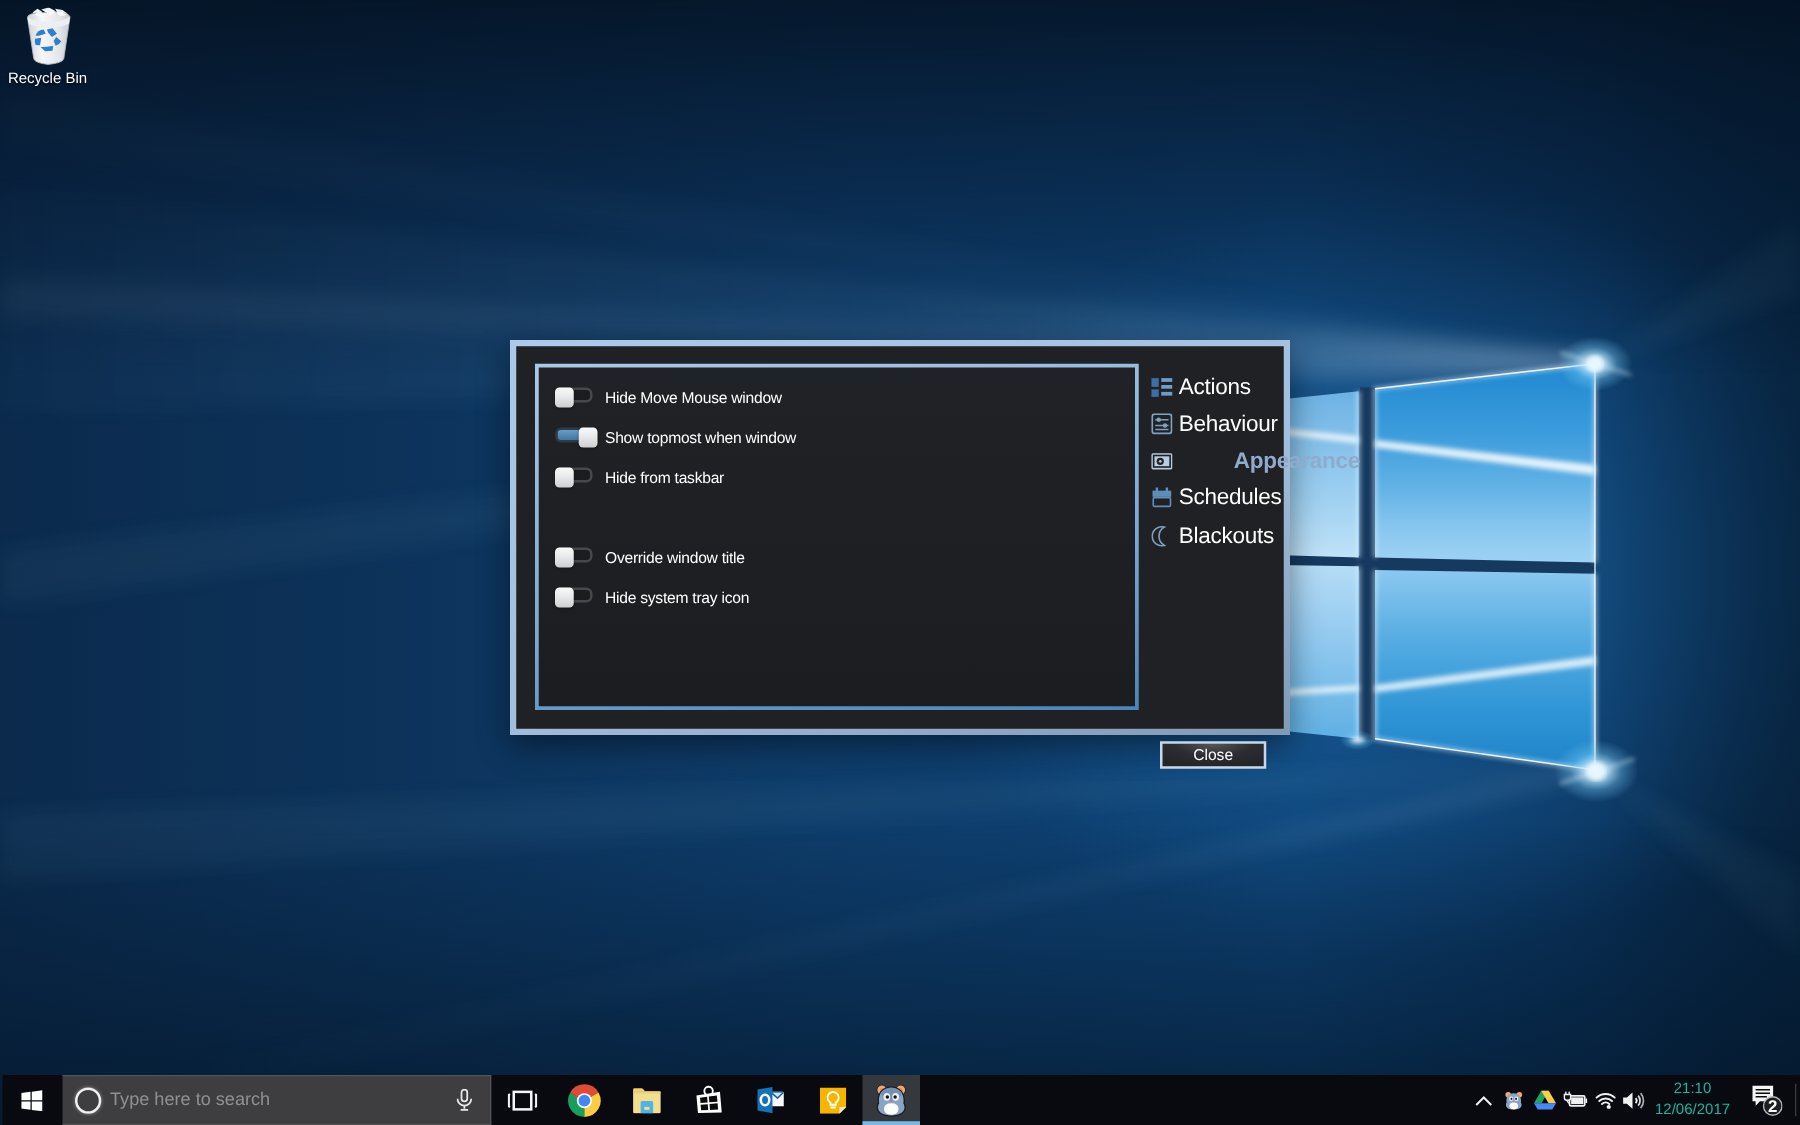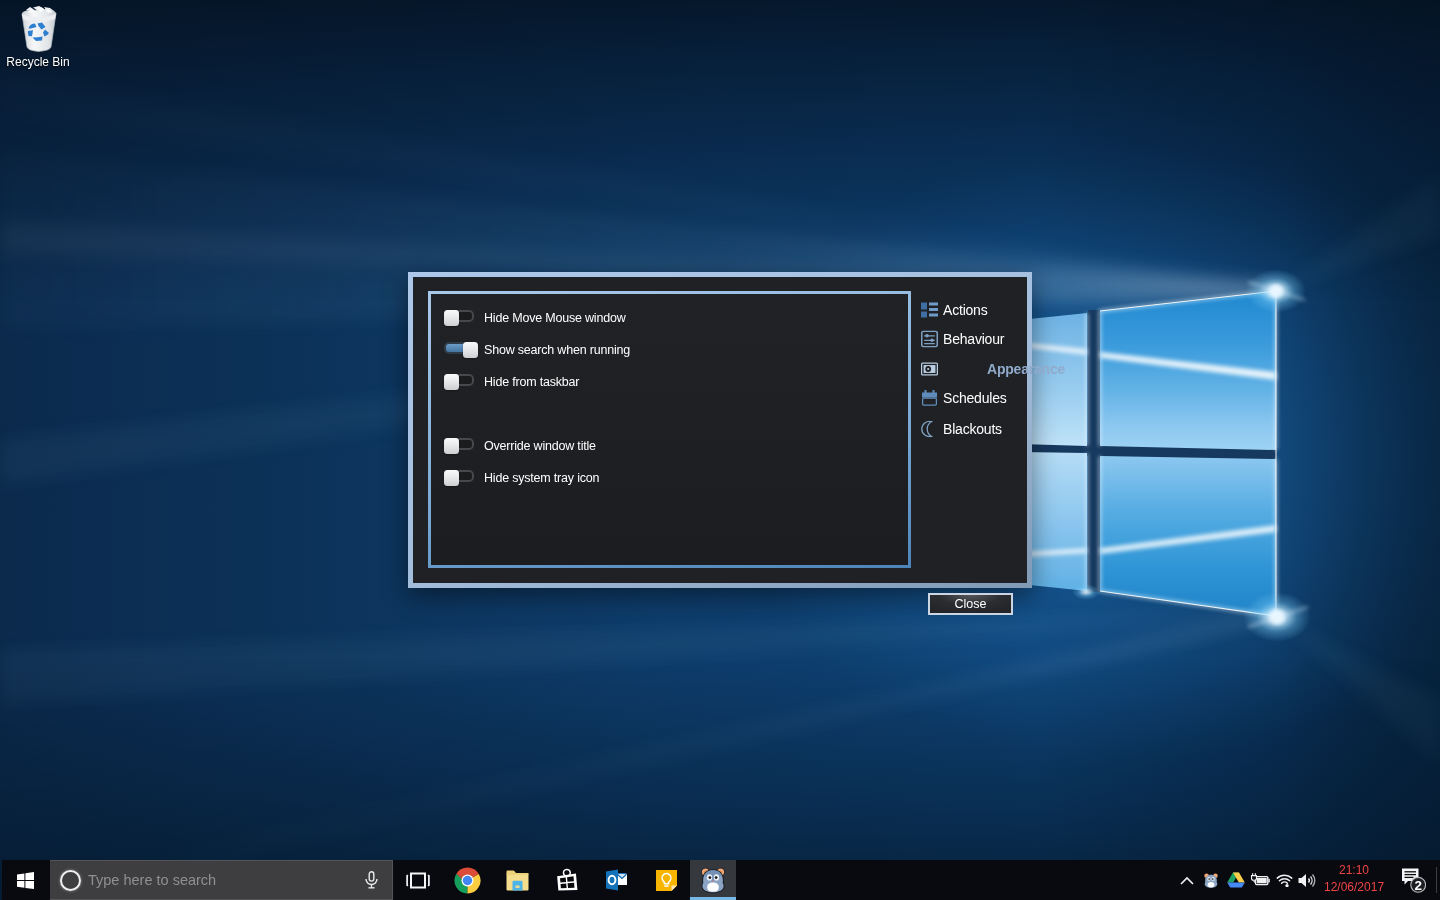--- a/index.html
+++ b/index.html
@@ -20,39 +20,39 @@
   background:linear-gradient(180deg,#202225 0%,#1b1d20 100%); }
 .row { position:absolute; left:0; height:32px; width:100%;padding-left:35px; }
 .tgl { position:absolute; left:12.5px; top:50%; margin-top:-8px; width:30px; height:12px;
   border:2px solid #47484a; border-radius:5px; background:#1a1c1e; }
 .tgl .knob { position:absolute; left:-2px; top:-2px; width:15px; height:16px; border-radius:3.5px;
   background:linear-gradient(180deg,#fafafa 0%,#e8e9ea 45%,#cdcfd1 100%); box-shadow:0 1px 2px rgba(0,0,0,.3); }
 .tgl.on { background:linear-gradient(180deg,#6b9cc8,#44749f); border-color:#2e3b48; }
 .tgl.on .knob { left:17px; }
 .row .txt { position:absolute; left:53px; top:50%; transform:translateY(-50%); color:#fff; font-size:12.5px; letter-spacing:-0.2px; }
 
-.nav { position:absolute; color:#fff; font-size:14px; letter-spacing:-0.2px; }
+.nav { position:absolute; color:#fff; font-size:18px; letter-spacing:-0.2px; }
 .nav .ic { position:absolute; left:0; top:50%; transform:translateY(-50%); width:17px; height:17px; }
 .nav .t { position:absolute; left:22px; top:50%; transform:translateY(-50%); white-space:nowrap; }
 .nav.sel .t { color:#90aacb; font-weight:bold;margin-left:44px; }
 
 #closebtn { position:absolute; left:515px; top:268px; width:85px; height:22px;
   border:2px solid #ccd6e2; background:radial-gradient(ellipse 70% 100% at 50% 0%, #54565a 0%, #2b2d30 55%, #232528 100%);
   color:#fff; font-size:12.5px; text-align:center; line-height:18px;margin-top:48px; }
 
 #bar { position:absolute; left:2px; top:860px; width:1440px; height:40px; background:#080a10; }
 #search { position:absolute; left:48px; top:0; width:343px; height:40px; background:#3e3e41; border:1px solid #545457; border-left:none; }
 #search .ph { position:absolute; left:38px; top:50%; transform:translateY(-50%); color:#8f9092; font-size:14.5px; }
 #search .ring { position:absolute; left:10px; top:50%; margin-top:-10.5px; width:21px; height:21px; border-radius:50%;
   border:2.5px solid #eef0f2; box-shadow:0 0 3px rgba(255,255,255,.45); }
 .bico { position:absolute; top:0; width:46px; height:40px; display:flex; align-items:center; justify-content:center; }
 #mmtile { position:absolute; left:688px; top:0; width:46px; height:40px; background:#35383c; }
 #mmtile .ul { position:absolute; left:0; bottom:0; width:100%; height:3px; background:#76b9e8; }
 .tray { position:absolute; top:0; height:40px; display:flex; align-items:center; justify-content:center; }
-#clock { position:absolute; left:1322px; top:0; width:60px; height:40px; color:#ef4444; font-size:12px; text-align:center; }
+#clock { position:absolute; left:1322px; top:0; width:60px; height:40px; color:#14b8a6; font-size:12px; text-align:center; }
 #clock .l1 { margin-top:3px; line-height:14px; }
 #clock .l2 { margin-top:3px; line-height:14px; }
 #sep { position:absolute; left:1434px; top:7px; width:1px; height:26px; background:#3a3d42; }
 </style>
 </head>
 <body>
 <div id="stage">
 
 <svg id="wall" width="1440" height="900" viewBox="0 0 1440 900">
 <defs>
@@ -220,21 +220,21 @@
     <div class="row" style="top:8px;">
               <span class="tgl">
                 <span class="knob"></span>
               </span>
               <span class="txt">Hide Move Mouse window</span>
             </div>
     <div class="row" style="top:40px;">
               <span class="tgl on">
                 <span class="knob"></span>
               </span>
-              <span class="txt">Show search when running</span>
+              <span class="txt">Show topmost when window</span>
             </div>
     <div class="row" style="top:72px;">
               <span class="tgl">
                 <span class="knob"></span>
               </span>
               <span class="txt">Hide from taskbar</span>
             </div>
     <div class="row" style="top:136px;">
               <span class="tgl">
                 <span class="knob"></span>

